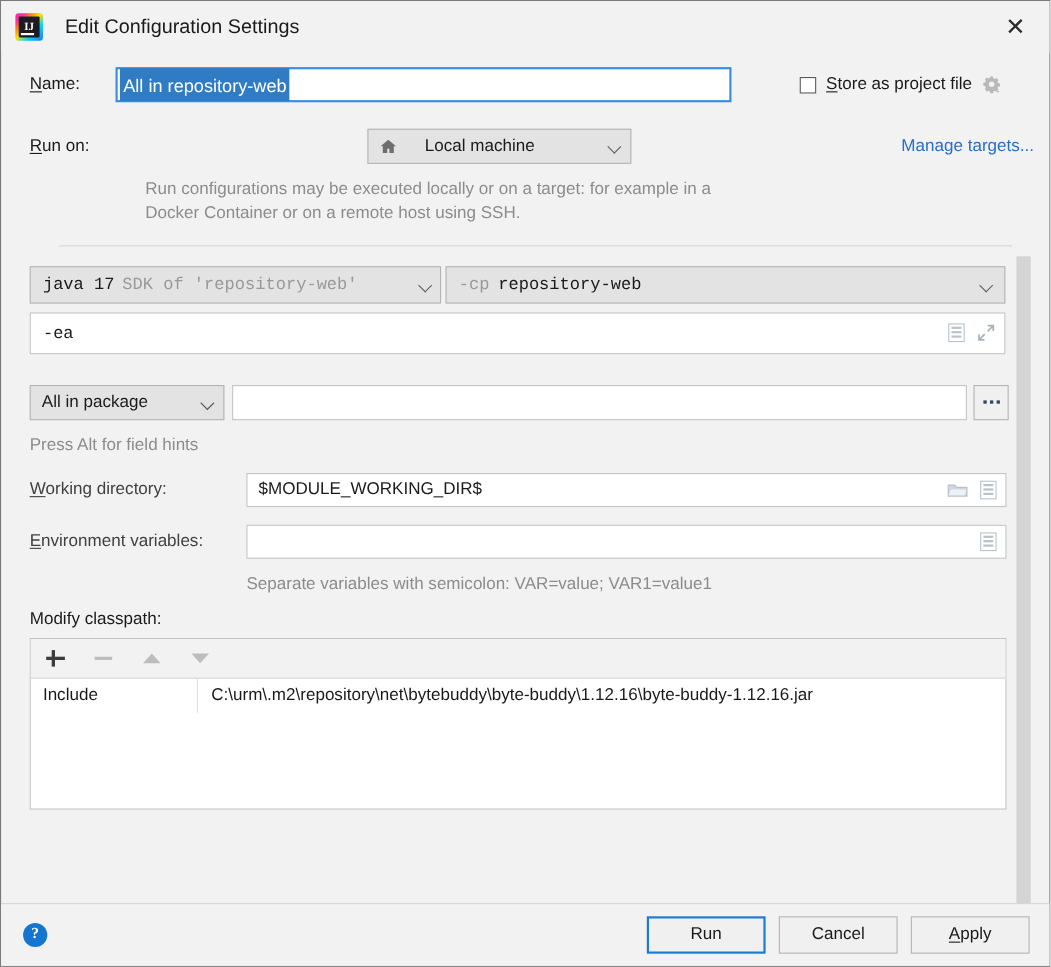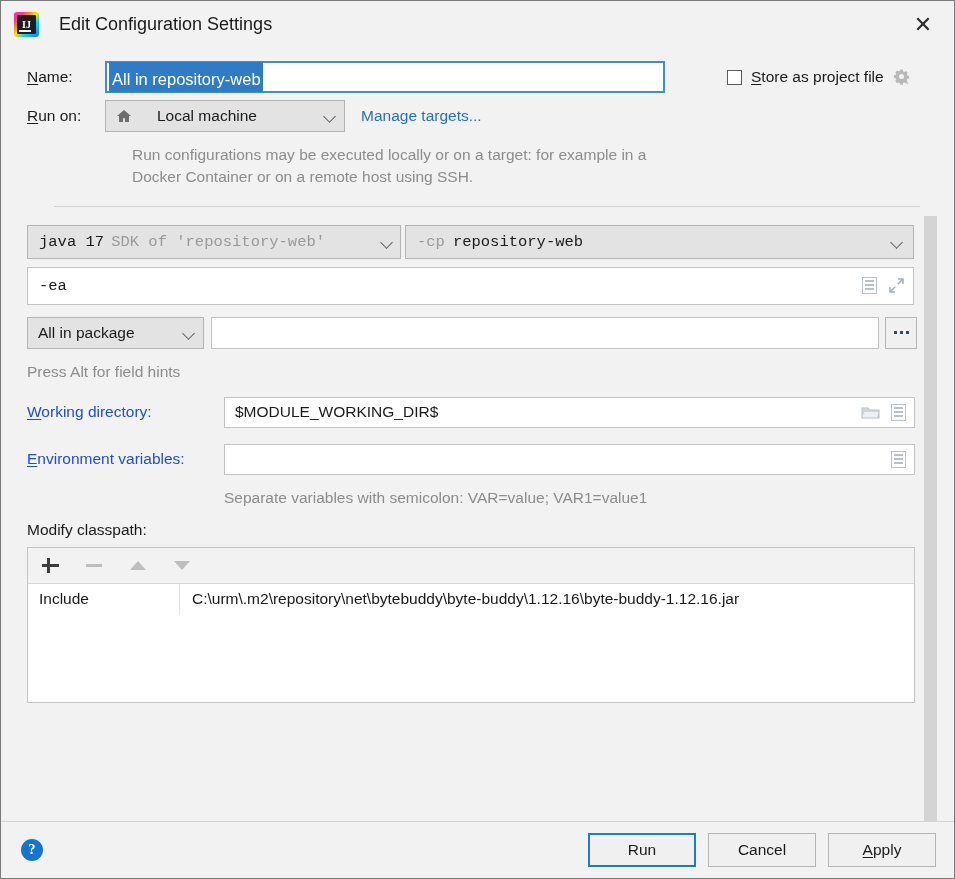--- a/index.html
+++ b/index.html
@@ -98,21 +98,21 @@
     border: 1px solid #5b5b5b;
     background: #fff;
     flex: 0 0 15px;
   }
   .store-lbl { font-size: 15.5px; color: #1a1a1a; margin-left: 9px; }
   .gear {
     margin-left: 9px; width: 18px; height: 18px;
     position: relative; color: #b4b4b4;
   }
 
-  .runon-row { margin-top: 7px; height: 32px; }
+  .runon-row { margin-top: 24px; height: 32px; justify-content: space-between; }
   .runon-label { width: 78px; flex: 0 0 78px; }
   .combo {
     height: 32px;
     background: #e3e3e3;
     border: 1px solid #b4b4b4;
     display: flex; align-items: center;
     padding: 0 8px 0 10px;
     font-size: 15.5px; color: #1a1a1a;
     cursor: default;
     gap: 17px;
@@ -215,21 +215,21 @@
   }
   .doc-icon::before {
     content: ""; position: absolute;
     left: 2px; top: 2px; right: 2px;
     height: 1.6px; background: #b9c2cb;
     box-shadow: 0 4px 0 #b9c2cb, 0 8px 0 #b9c2cb;
   }
   .expand-icon { width: 17px; height: 17px; flex: 0 0 17px; position: relative; }
   .folder-icon { width: 19px; height: 15px; flex: 0 0 19px; position: relative; }
 
-  .pkg-row { display: flex; margin-top: 12px; align-items: center; }
+  .pkg-row { display: flex; margin-top: 28px; align-items: center; }
   .pkg-combo {
     width: 177px; height: 32px;
     background: #e3e3e3; border: 1px solid #b4b4b4;
     display: flex; align-items: center;
     padding: 0 8px 0 10px;
     font-size: 15.5px; color: #1a1a1a; cursor: default;
   }
   .pkg-input {
     width: 670px; height: 32px; margin-left: 7px;
     background: #fff; border: 1px solid #c4c4c4;
@@ -241,21 +241,21 @@
     background: #f0f0f0; border: 1px solid #b4b4b4;
     display: flex; align-items: center; justify-content: center;
     cursor: default;
   }
   .dots { display: flex; gap: 3px; }
   .dots i { width: 3px; height: 3px; background: #33475e; display: block; }
 
   .alt-hint { font-size: 15.5px; color: #8c8c8c; margin-top: 14px; }
 
   .labeled-row { display: flex; align-items: center; margin-top: 16px; }
-  .labeled-row .lab { width: 197px; flex: 0 0 197px; font-size: 15.5px; color: #1d4ed8; }
+  .labeled-row .lab { width: 197px; flex: 0 0 197px; font-size: 15.5px; color: #404040; }
   .text-field {
     height: 31px; background: #fff; border: 1px solid #c4c4c4;
     display: flex; align-items: center; padding: 0 8px 0 10px;
   }
   .wd-field { width: 691px; }
   .env-field { width: 691px; }
   .text-field .val { font-size: 15.5px; color: #1a1a1a; }
 
   .env-hint { font-size: 15.5px; color: #8c8c8c; margin: 14px 0 0 197px; }
 

